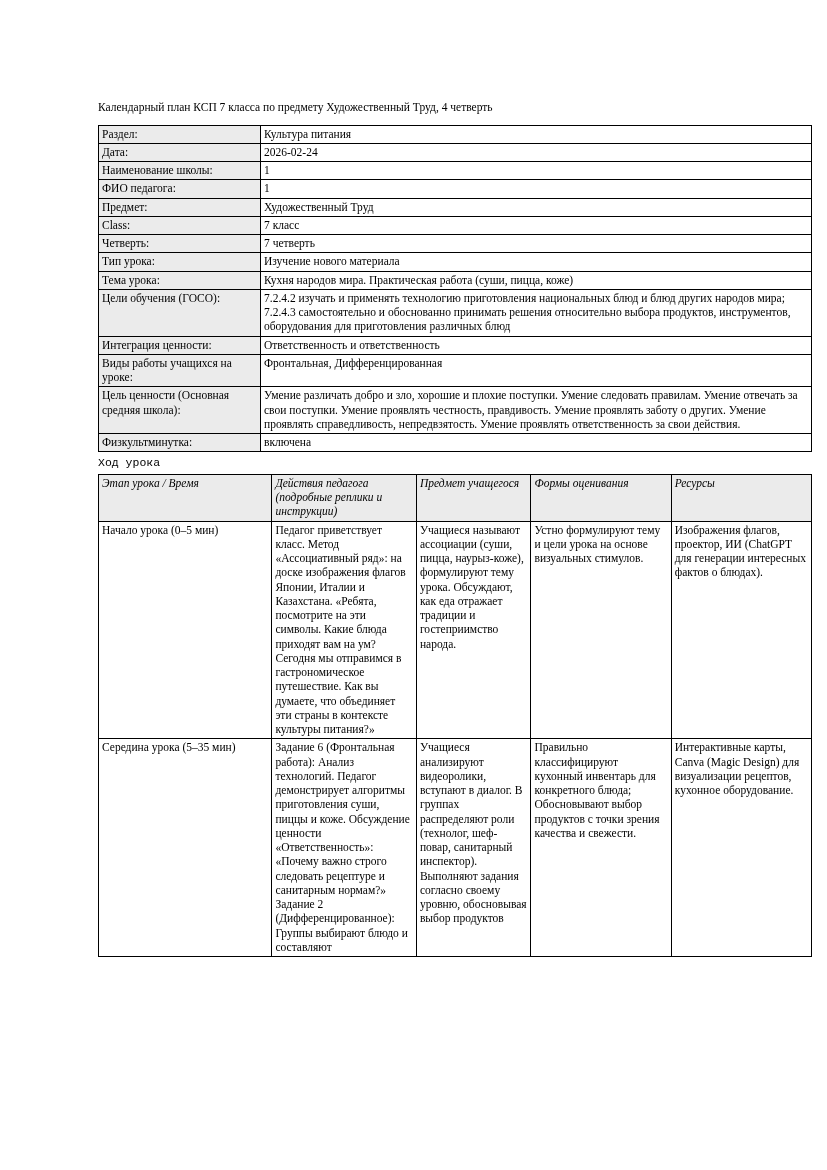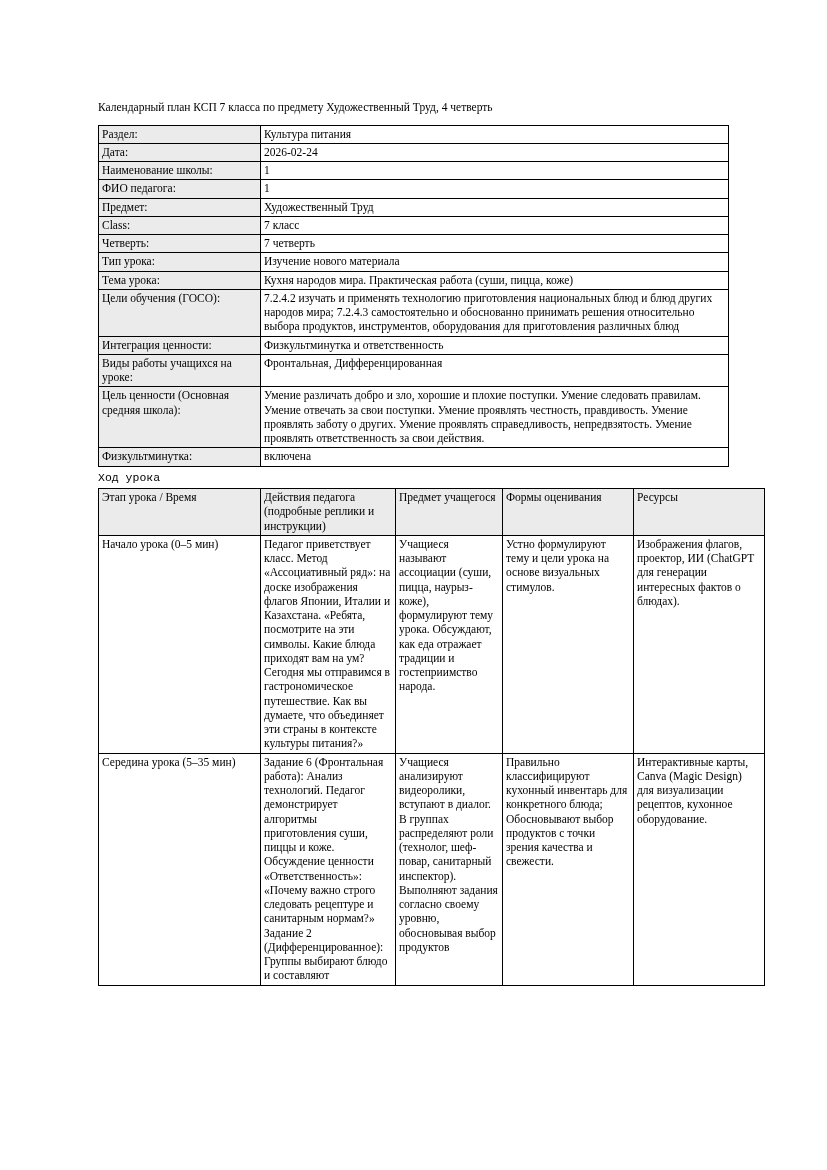--- a/index.html
+++ b/index.html
@@ -20,21 +20,21 @@
     overflow: hidden;
   }
   .doc-title {
     font-size: 11.5px;
     line-height: 1.35;
     margin-bottom: 9px;
     color: #000;
   }
   table {
     border-collapse: collapse;
-    width: 631px;
+    width: 714px;
     table-layout: fixed;
   }
   table td, table th {
     border: 1px solid #000;
     vertical-align: top;
     padding: 1px 3px 2px 3px;
     font-size: 11.5px;
     line-height: 1.24;
     color: #000;
     text-align: left;
@@ -56,20 +56,21 @@
   .lesson-table td {
     vertical-align: top;
   }
   .lesson-table .c0 { width: 155px; }
   .lesson-table .c1 { width: 128px; }
   .lesson-table .c2 { width: 100px; }
   .lesson-table .c3 { width: 124px; }
   .lesson-table .c4 { width: 124px; }
   .lesson-table thead td {
     background: #ebebeb;
+    font-style: italic;
   }
 </style>
 </head>
 <body>
 
 <div class="page">
 
   <div class="doc-title">Календарный план КСП 7 класса по предмету Художественный Труд, 4 четверть</div>
 
   <table class="info-table">
@@ -109,21 +110,21 @@
       <tr>
         <td class="label shaded">Тема урока:</td>
         <td>Кухня народов мира. Практическая работа (суши, пицца, коже)</td>
       </tr>
       <tr>
         <td class="label shaded">Цели обучения (ГОСО):</td>
         <td>7.2.4.2 изучать и применять технологию приготовления национальных блюд и блюд других народов мира; 7.2.4.3 самостоятельно и обоснованно принимать решения относительно выбора продуктов, инструментов, оборудования для приготовления различных блюд</td>
       </tr>
       <tr>
         <td class="label shaded">Интеграция ценности:</td>
-        <td>Физкультминутка и ответственность</td>
+        <td>Ответственность и ответственность</td>
       </tr>
       <tr>
         <td class="label shaded">Виды работы учащихся на уроке:</td>
         <td>Фронтальная, Дифференцированная</td>
       </tr>
       <tr>
         <td class="label shaded">Цель ценности (Основная средняя школа):</td>
         <td>Умение различать добро и зло, хорошие и плохие поступки. Умение следовать правилам. Умение отвечать за свои поступки. Умение проявлять честность, правдивость. Умение проявлять заботу о других. Умение проявлять справедливость, непредвзятость. Умение проявлять ответственность за свои действия.</td>
       </tr>
       <tr>

